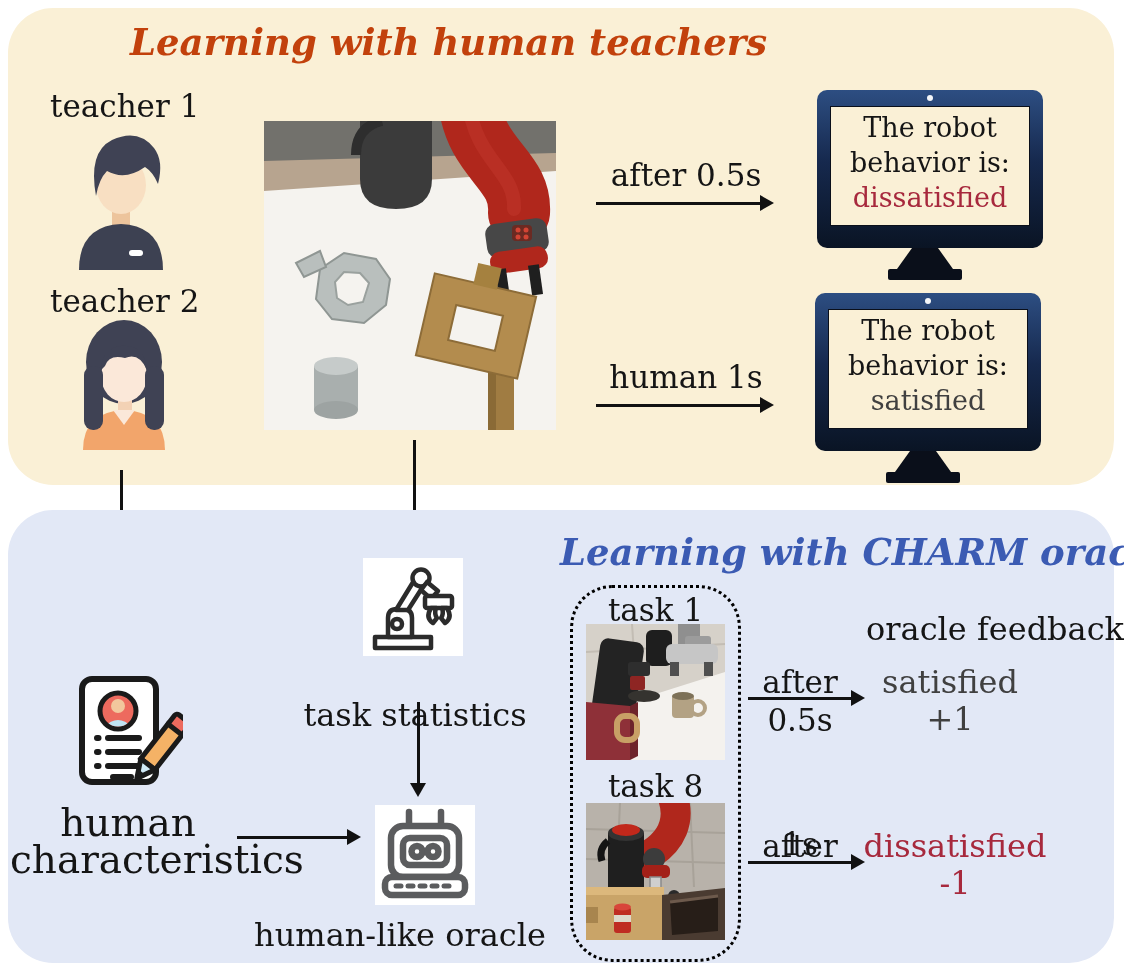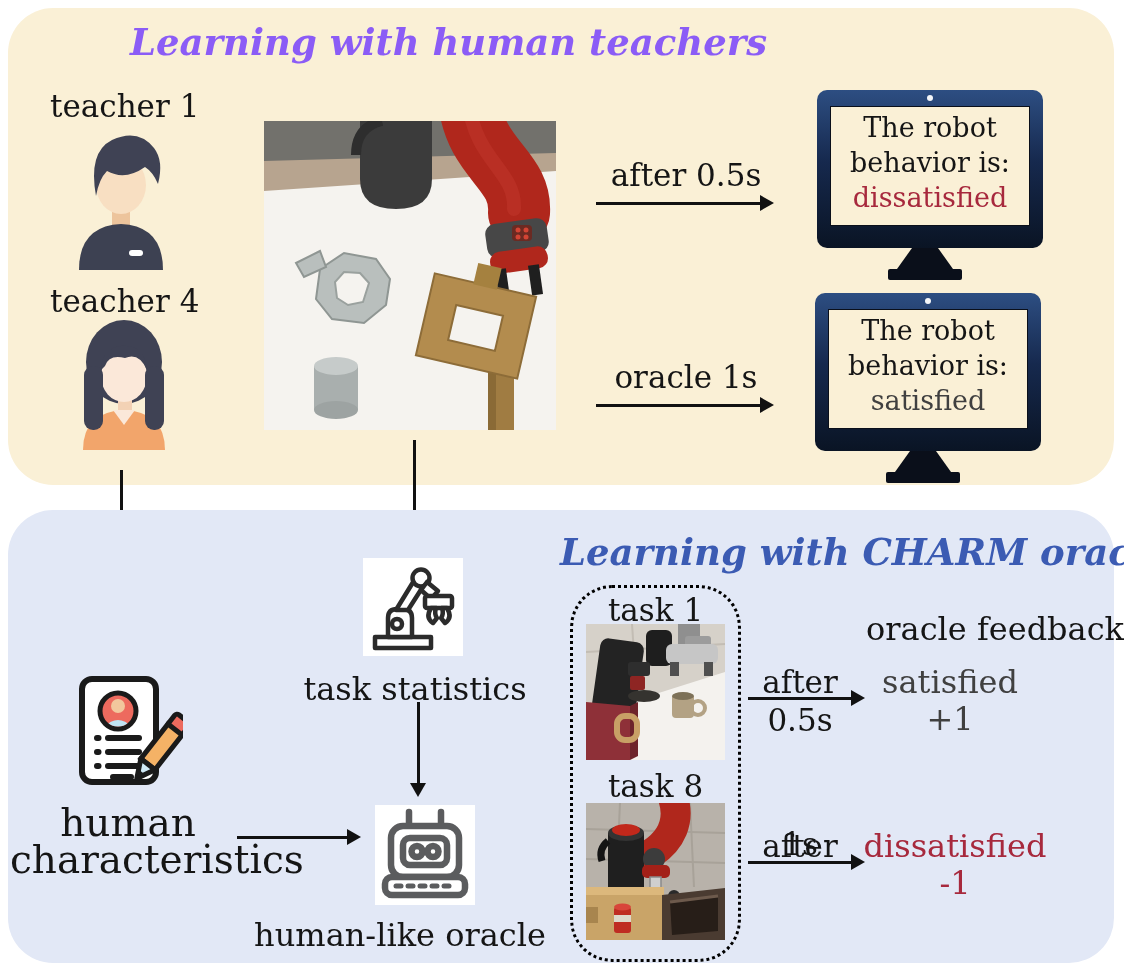--- a/index.html
+++ b/index.html
@@ -5,21 +5,21 @@
   html,body{margin:0;padding:0;background:#ffffff;}
   .canvas{
     position:relative;width:1124px;height:974px;overflow:hidden;
     font-family:"DejaVu Serif","Liberation Serif",serif;color:#151515;background:#ffffff;
   }
   .abs{position:absolute;}
   .panel{position:absolute;border-radius:45px;}
   .panel.cream{left:8px;top:8px;width:1106px;height:477px;background:#FAF0D6;}
   .panel.blue{left:8px;top:510px;width:1106px;height:453px;background:#E2E8F6;}
   .sec-title{font-size:37px;font-weight:bold;font-style:italic;text-align:center;white-space:nowrap;}
-  .sec-title.orange{color:#8b5cf6;}
+  .sec-title.orange{color:#c2410c;}
   .sec-title.blue{color:#3B5BB3;}
   .lbl{font-size:31px;white-space:nowrap;}
   .lbl-c{font-size:32px;text-align:center;white-space:nowrap;}
   .green{color:#404040;}
   .red{color:#A7293D;}
   
   .arrow-h{position:absolute;height:3px;background:#111;}
   .arrow-h::after{content:'';position:absolute;right:-13px;top:-7px;width:0;height:0;
     border-left:14px solid #111;border-top:8px solid transparent;border-bottom:8px solid transparent;}
   .arrow-v{position:absolute;width:3px;background:#111;}
@@ -55,21 +55,21 @@
   <div class="abs" style="left:73px;top:124px;width:96px;height:146px;">
     <svg width="96" height="146" viewBox="0 0 96 146">
       <rect x="39" y="84" width="18" height="24" fill="#edc49c"></rect>
       <path d="M6,146 q0,-44 42,-46 q42,2 42,46 Z" fill="#3d4152"></path>
       <rect x="56" y="126" width="14" height="6" rx="3" fill="#ffffff"></rect>
       <ellipse cx="48" cy="61" rx="25" ry="29" fill="#f8dfc2"></ellipse>
       <path d="M23,72 q-8,-44 16,-56 q26,-12 42,8 q10,13 4,36 q-5,-12 -13,-17 q-20,14 -38,4 q-8,8 -11,25 z" fill="#3f4254"></path>
     </svg>
   </div>
 
-  <div class="abs lbl" style="left:50px;top:283px;">teacher 4</div>
+  <div class="abs lbl" style="left:50px;top:283px;">teacher 2</div>
 
   <div class="abs" style="left:75px;top:318px;width:98px;height:132px;">
     <svg width="98" height="132" viewBox="0 0 98 132">
       <ellipse cx="49" cy="44" rx="38" ry="42" fill="#3f4254"></ellipse>
       <rect x="43" y="76" width="14" height="18" fill="#f3d2b5"></rect>
       <path d="M8,132 q0,-38 41,-40 q41,2 41,40 Z" fill="#f2a56b"></path>
       <polygon points="38,92 60,92 49,107" fill="#fbe8d9"></polygon>
       <ellipse cx="49" cy="58" rx="23" ry="26" fill="#fbe8d9"></ellipse>
       <path d="M26,54 Q26,30 46,28 Q70,26 72,52 Q64,34 50,40 Q34,36 30,48 Q27,50 26,54 Z" fill="#3f4254"></path>
       <rect x="9" y="48" width="19" height="64" rx="9" fill="#3f4254"></rect>
@@ -111,21 +111,21 @@
         <rect x="-22" y="-20" width="44" height="44" fill="#a9afae"></rect>
         <ellipse cx="0" cy="24" rx="22" ry="9" fill="#9da3a2"></ellipse>
         <ellipse cx="0" cy="-20" rx="22" ry="9" fill="#c6cbca"></ellipse>
       </g>
     </svg>
   </div>
 
   <div class="abs lbl" style="left:596px;top:157px;width:180px;text-align:center;">after 0.5s</div>
   <div class="arrow-h" style="left:596px;top:202px;width:165px;"></div>
 
-  <div class="abs lbl" style="left:596px;top:359px;width:180px;text-align:center;">oracle 1s</div>
+  <div class="abs lbl" style="left:596px;top:359px;width:180px;text-align:center;">human 1s</div>
   <div class="arrow-h" style="left:596px;top:404px;width:165px;"></div>
 
 
   <div class="monitor" style="left:817px;top:90px;">
     <div class="bezel">
       <div class="cam"></div>
       <div class="screen">
         <div>The robot</div>
         <div>behavior is:</div>
         <div class="red">dissatisfied</div>
@@ -164,21 +164,21 @@
         <path d="M33,52 L52,21 L61,27 L45,52 Z"></path>
         <circle cx="58" cy="20" r="8.5"></circle>
         <path d="M64,24 L75,33 L68,41 L58,32 Z"></path>
         <rect x="62" y="38" width="27" height="12" rx="2"></rect>
         <path d="M68,50 q-6,10 2,15 l4,-5 q-3,-4 -1,-10 Z"></path>
         <path d="M84,50 q6,10 -2,15 l-4,-5 q3,-4 1,-10 Z"></path>
       </g>
     </svg>
   </div>
 
-  <div class="abs lbl-c" style="left:290px;top:670px;width:250px;">task statistics</div>
+  <div class="abs lbl-c" style="left:290px;top:696px;width:250px;">task statistics</div>
 
   <div class="arrow-v" style="left:417px;top:702px;height:82px;"></div>
 
   <div class="abs" style="left:75px;top:674px;width:108px;height:114px;">
     <svg width="108" height="114" viewBox="0 0 108 114">
       <defs>
           <clipPath id="avclip">
             <circle cx="43" cy="37" r="15.5"></circle>
           </clipPath>
         </defs>

